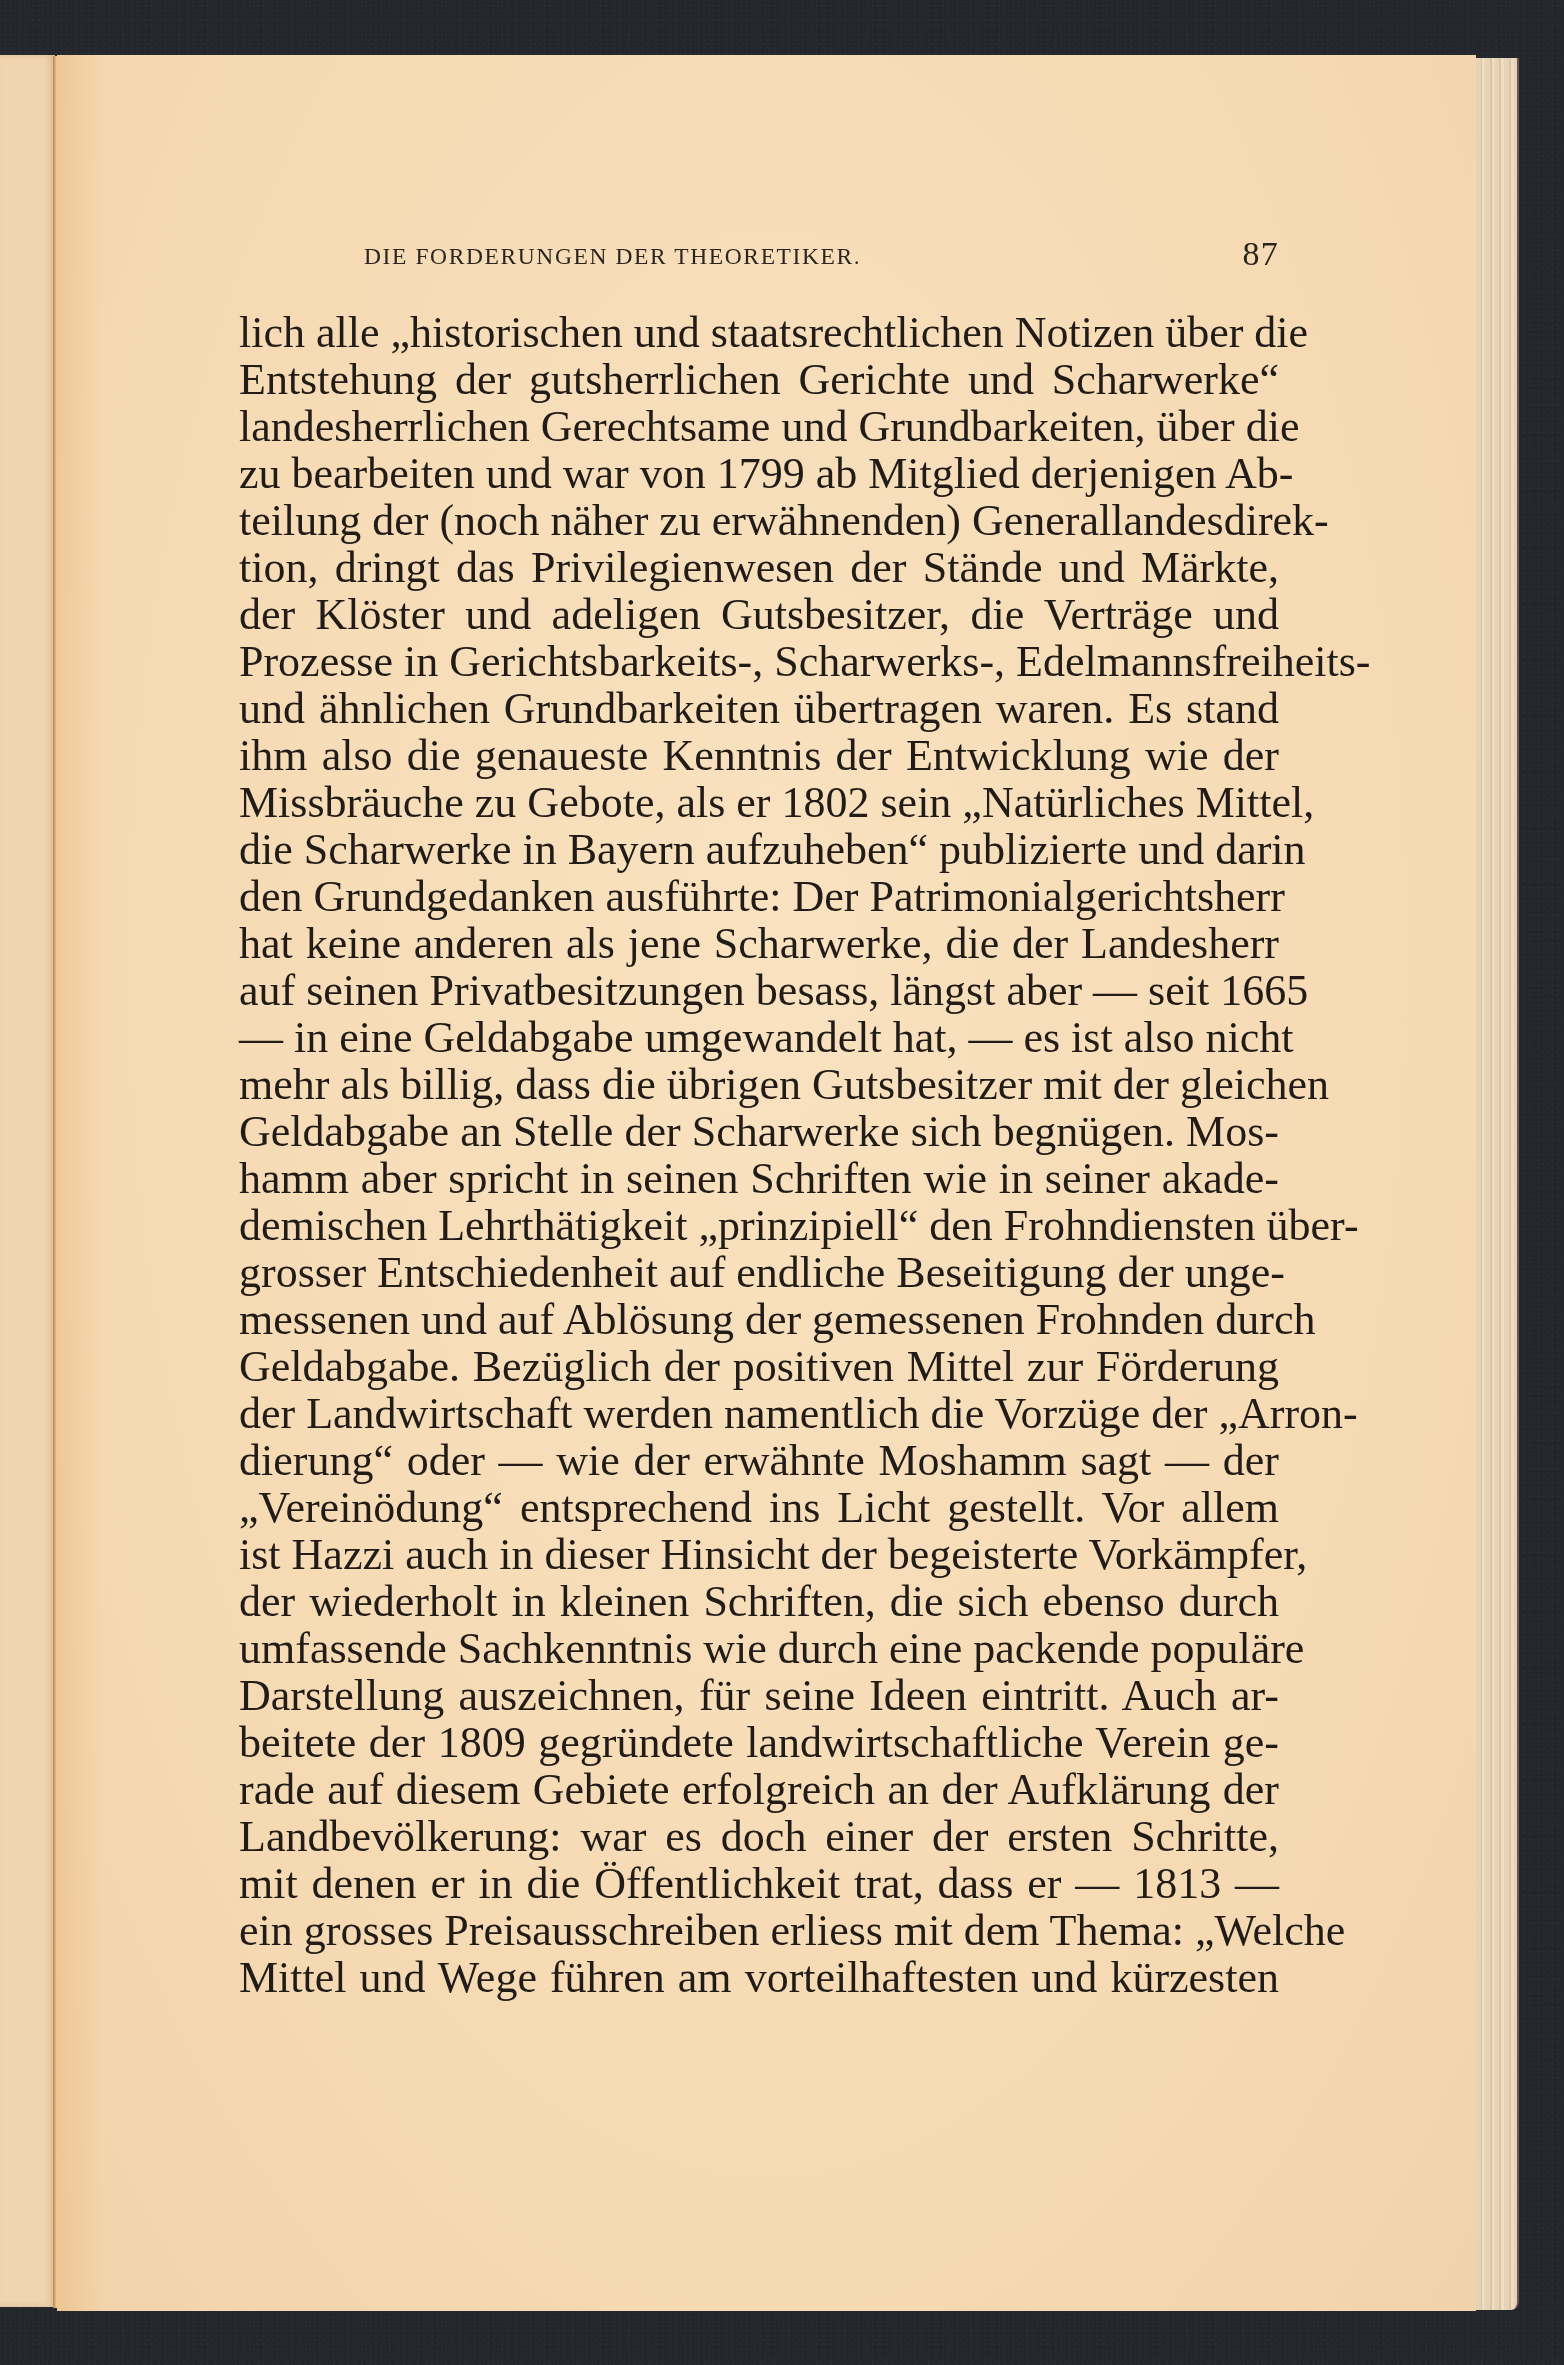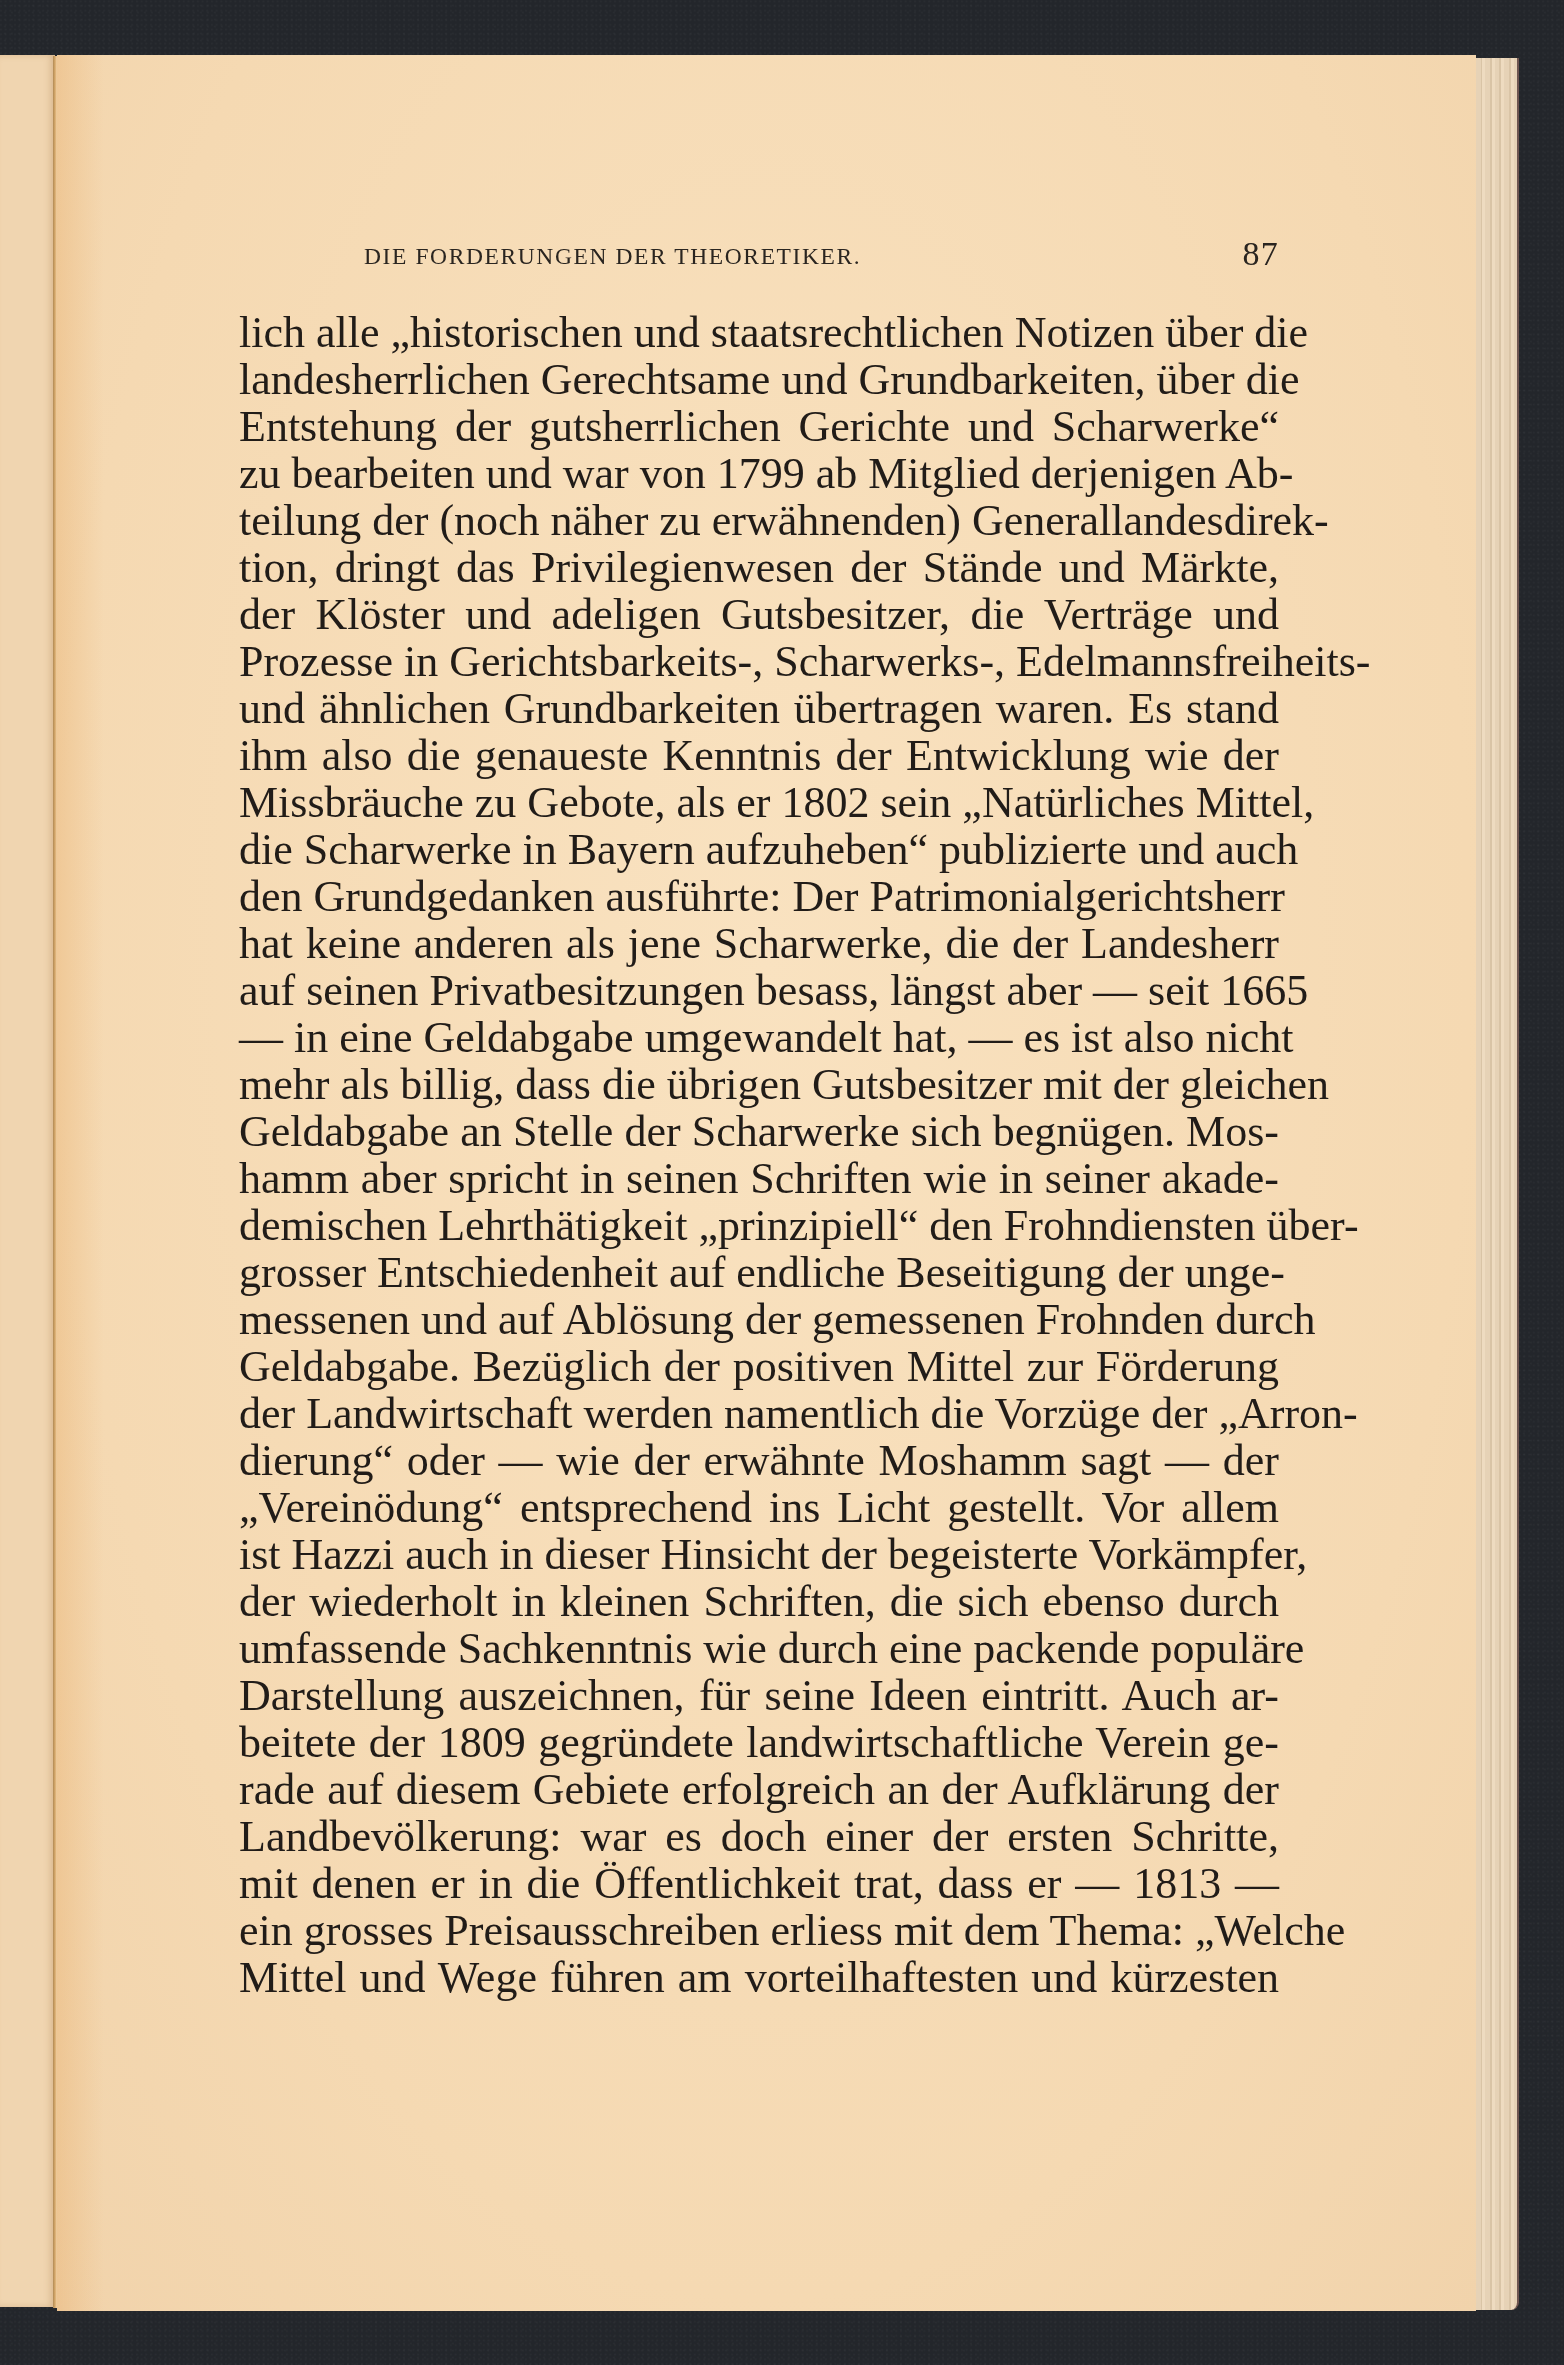--- a/index.html
+++ b/index.html
@@ -116,31 +116,31 @@
 <div class="page"></div>
 <div class="page-stack"></div>
 
 <div class="running-head">
   <span class="title">DIE FORDERUNGEN DER THEORETIKER.</span>
   <span class="page-number">87</span>
 </div>
 
 <div class="body-text">
   <span class="line">lich alle „historischen und staatsrechtlichen Notizen über die</span>
+  <span class="line">Entstehung der gutsherrlichen Gerichte und Scharwerke“</span>
   <span class="line">landesherrlichen Gerechtsame und Grundbarkeiten, über die</span>
-  <span class="line">Entstehung der gutsherrlichen Gerichte und Scharwerke“</span>
   <span class="line">zu bearbeiten und war von 1799 ab Mitglied derjenigen Ab-</span>
   <span class="line">teilung der (noch näher zu erwähnenden) Generallandesdirek-</span>
   <span class="line">tion, dringt das Privilegienwesen der Stände und Märkte,</span>
   <span class="line">der Klöster und adeligen Gutsbesitzer, die Verträge und</span>
   <span class="line">Prozesse in Gerichtsbarkeits-, Scharwerks-, Edelmannsfreiheits-</span>
   <span class="line">und ähnlichen Grundbarkeiten übertragen waren. Es stand</span>
   <span class="line">ihm also die genaueste Kenntnis der Entwicklung wie der</span>
   <span class="line">Missbräuche zu Gebote, als er 1802 sein „Natürliches Mittel,</span>
-  <span class="line">die Scharwerke in Bayern aufzuheben“ publizierte und auch</span>
+  <span class="line">die Scharwerke in Bayern aufzuheben“ publizierte und darin</span>
   <span class="line">den Grundgedanken ausführte: Der Patrimonialgerichtsherr</span>
   <span class="line">hat keine anderen als jene Scharwerke, die der Landesherr</span>
   <span class="line">auf seinen Privatbesitzungen besass, längst aber — seit 1665</span>
   <span class="line">— in eine Geldabgabe umgewandelt hat, — es ist also nicht</span>
   <span class="line">mehr als billig, dass die übrigen Gutsbesitzer mit der gleichen</span>
   <span class="line">Geldabgabe an Stelle der Scharwerke sich begnügen. Mos-</span>
   <span class="line">hamm aber spricht in seinen Schriften wie in seiner akade-</span>
   <span class="line">demischen Lehrthätigkeit „prinzipiell“ den Frohndiensten über-</span>
   <span class="line">grosser Entschiedenheit auf endliche Beseitigung der unge-</span>
   <span class="line">messenen und auf Ablösung der gemessenen Frohnden durch</span>

